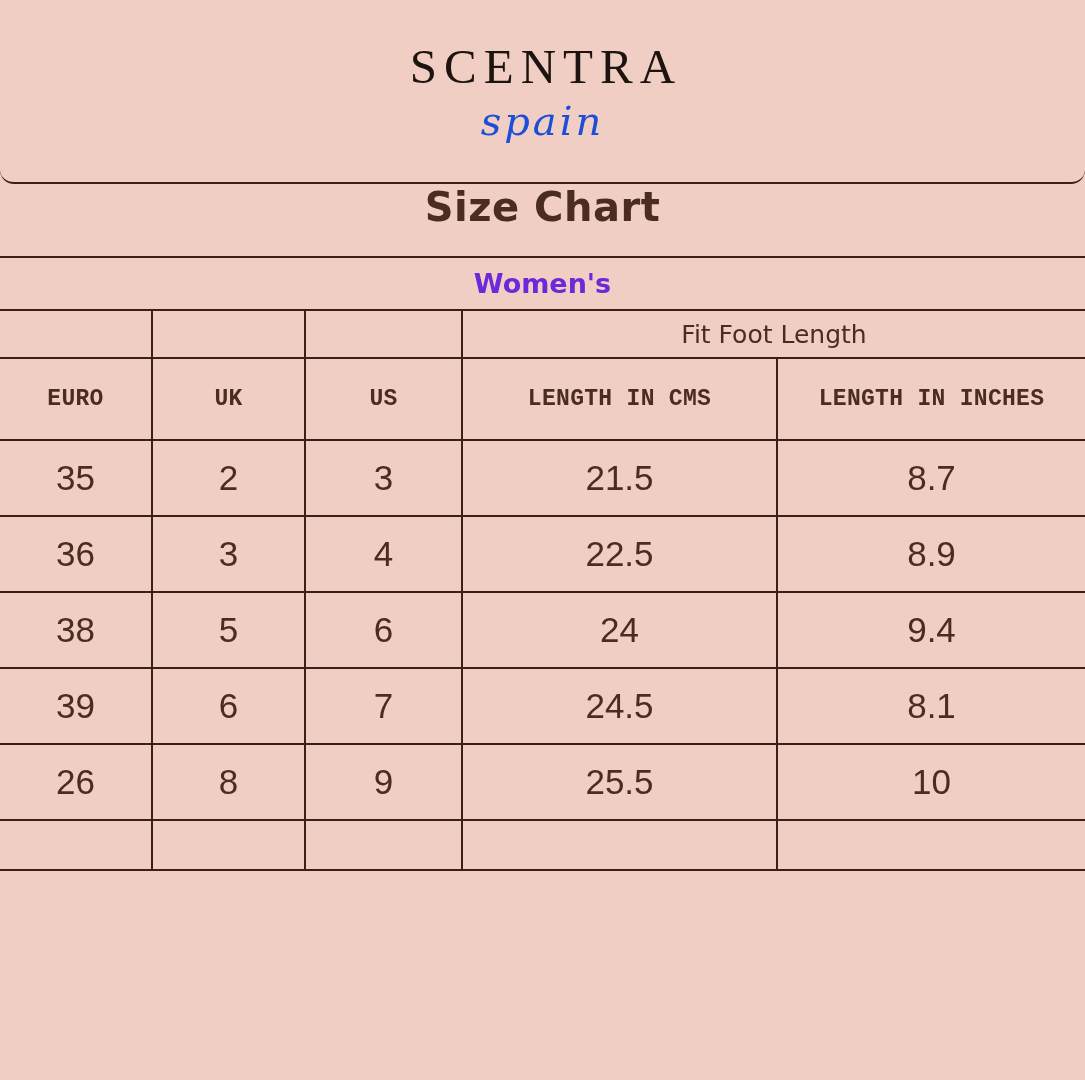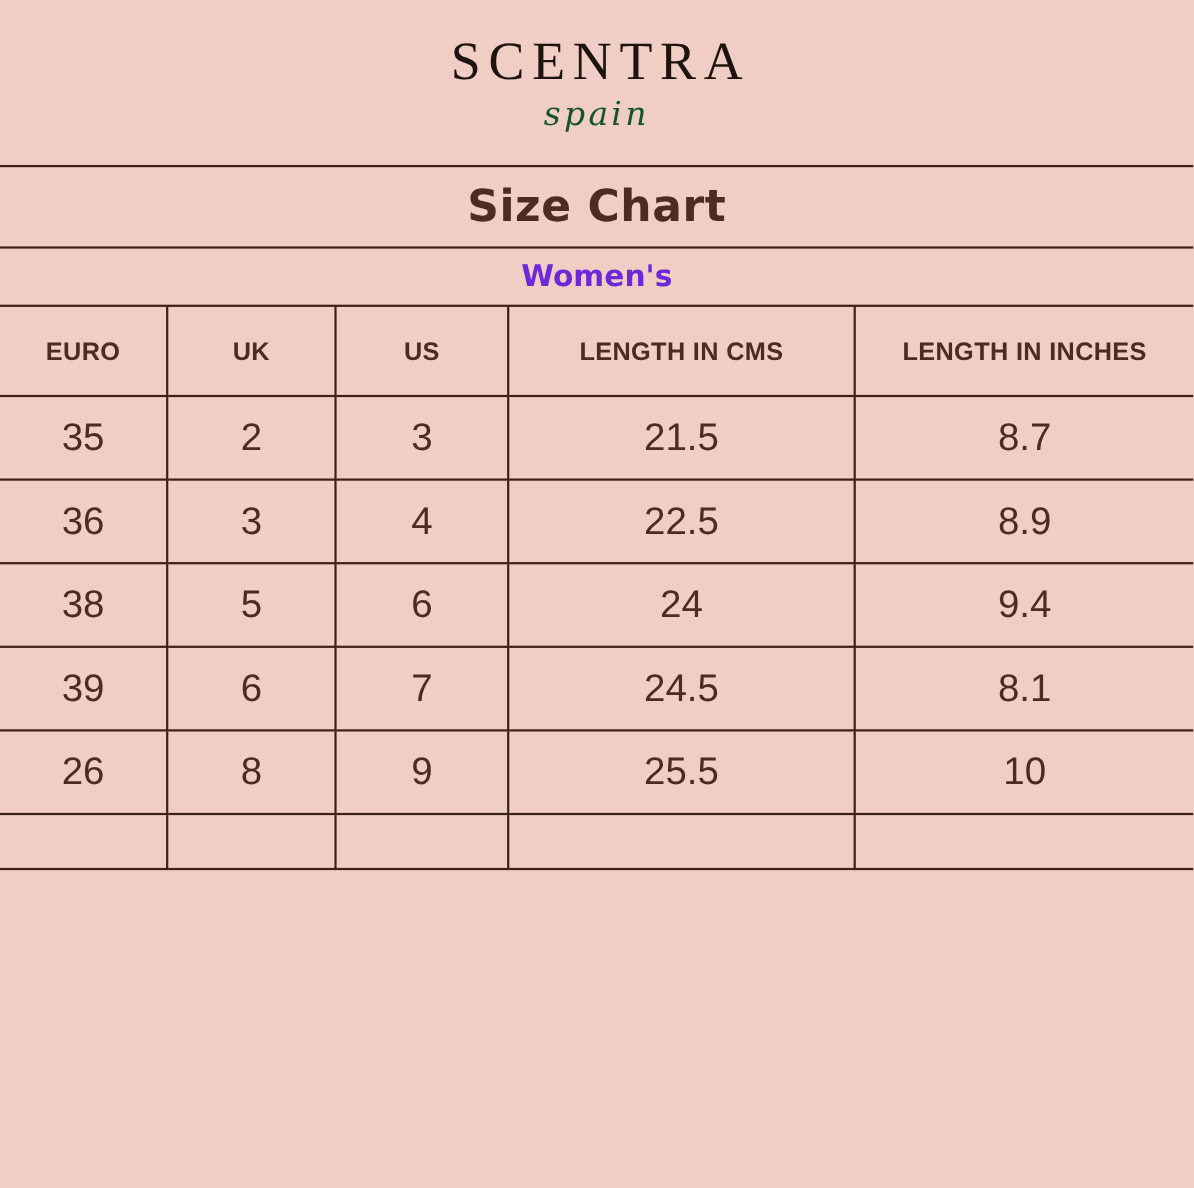--- a/index.html
+++ b/index.html
@@ -16,53 +16,53 @@
   }
   .page {
     position: relative;
     width: 1085px;
     height: 1080px;
     background: #f0cec4;
   }
 
   
   .brand {
-    height: 152px;
+    height: 184px;
     box-sizing: border-box;
     display: flex;
     flex-direction: column;
     align-items: center;
     justify-content: center;
     border-bottom: 2px solid #3a2019;
+    border-radius: 14px;
   }
   .brand-name {
     font-family: "Liberation Serif", serif;
     font-size: 49px;
     letter-spacing: 7px;
     color: #1d1410;
     line-height: 1;
     padding-left: 7px;
   }
   .brand-sub {
     font-family: "DejaVu Serif", serif;
     font-style: italic;
-    font-size: 30px;
+    font-size: 40px;
     letter-spacing: 3px;
-    color: #14532d;
+    color: #1d4ed8;
     margin-top: 10px;
     line-height: 1;
     text-align: center;
   }
 
   
   .title-row {
     height: 74px;
     box-sizing: border-box;
     display: flex;
-    align-items: center;
     justify-content: center;
     border-bottom: 2px solid #3a2019;
   }
   .title-row .title {
     font-family: "DejaVu Sans", sans-serif;
     font-weight: bold;
     font-size: 40px;
     color: #4a2c22;
     letter-spacing: 0.5px;
   }
@@ -112,21 +112,21 @@
     height: 46px;
     font-family: "DejaVu Sans", sans-serif;
     font-size: 25px;
     color: #4a2c22;
   }
   .group-row td.blank {
     background: #f0cec4;
   }
   .head-row th {
     height: 80px;
-    font-family: Liberation Sans, sans-serif;
+    font-family: Liberation Mono, monospace;
     font-weight: bold;
     font-size: 23px;
     letter-spacing: 0.3px;
     color: #4a2c22;
   }
   .data-row td {
     height: 74px;
     font-family: "Liberation Sans", sans-serif;
     font-size: 35px;
     color: #4a2c22;
@@ -155,20 +155,26 @@
 
   <table class="size-table">
     <colgroup>
       <col class="col-euro">
       <col class="col-uk">
       <col class="col-us">
       <col class="col-cms">
       <col class="col-inch">
     </colgroup>
     <tbody>
+      <tr class="group-row">
+        <td class="blank"></td>
+        <td class="blank"></td>
+        <td class="blank"></td>
+        <td colspan="2">Fit Foot Length</td>
+      </tr>
       <tr class="head-row">
         <th>EURO</th>
         <th>UK</th>
         <th>US</th>
         <th>LENGTH IN CMS</th>
         <th>LENGTH IN INCHES</th>
       </tr>
 
       <tr class="data-row">
         <td>35</td>

